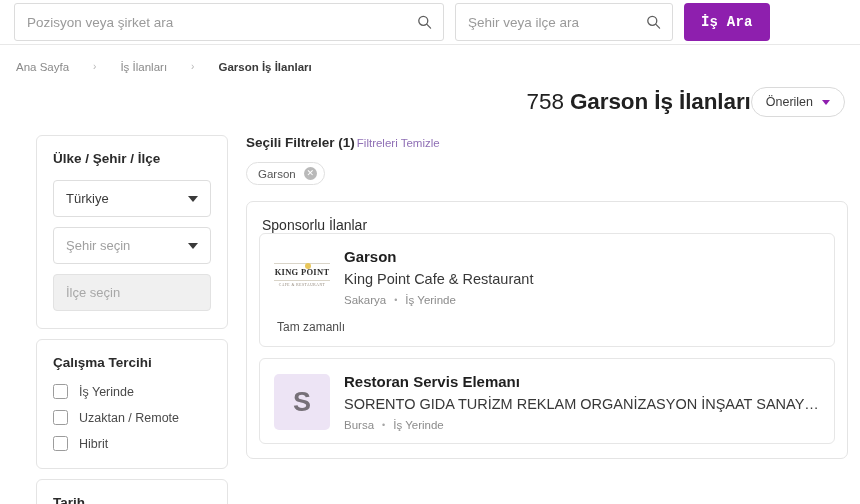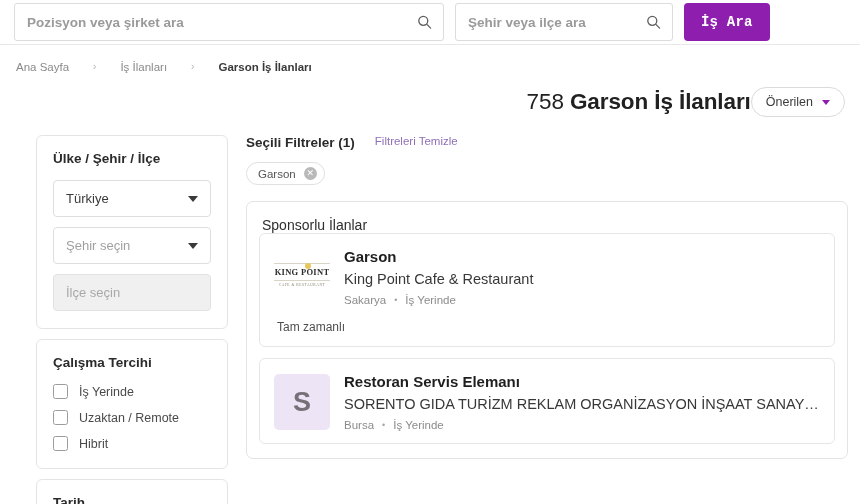--- a/index.html
+++ b/index.html
@@ -43,21 +43,20 @@
   .search-field.secondary { width: 218px; }
 
   .search-field input {
     border: none;
     outline: none;
     width: 100%;
     font-family: "Liberation Sans", sans-serif;
     font-size: 13.5px;
     color: #3c3c3c;
     background: transparent;
-    font-weight: bold;
   }
   .search-field input::placeholder { color: #9a9a9a; }
 
   .search-icon {
     position: absolute;
     right: 11px;
     top: 50%;
     transform: translateY(-50%);
     width: 15px;
     height: 15px;
@@ -213,22 +212,22 @@
     flex: 0 0 15px;
     background: #ffffff;
   }
   .check-label { font-size: 12.5px; color: #4a4a4a; }
 
   
   .results { flex: 1; min-width: 0; }
 
   .filters-head {
     display: flex;
-    align-items: flex-start;
-    gap: 20px;
+    align-items: center;
+    gap: 2px;
   }
   .filters-title {
     font-size: 13.5px;
     font-weight: bold;
     color: #2b2b2b;
   }
   .clear-filters {
     font-size: 11.5px;
     color: #8f6fb5;
     cursor: pointer;

